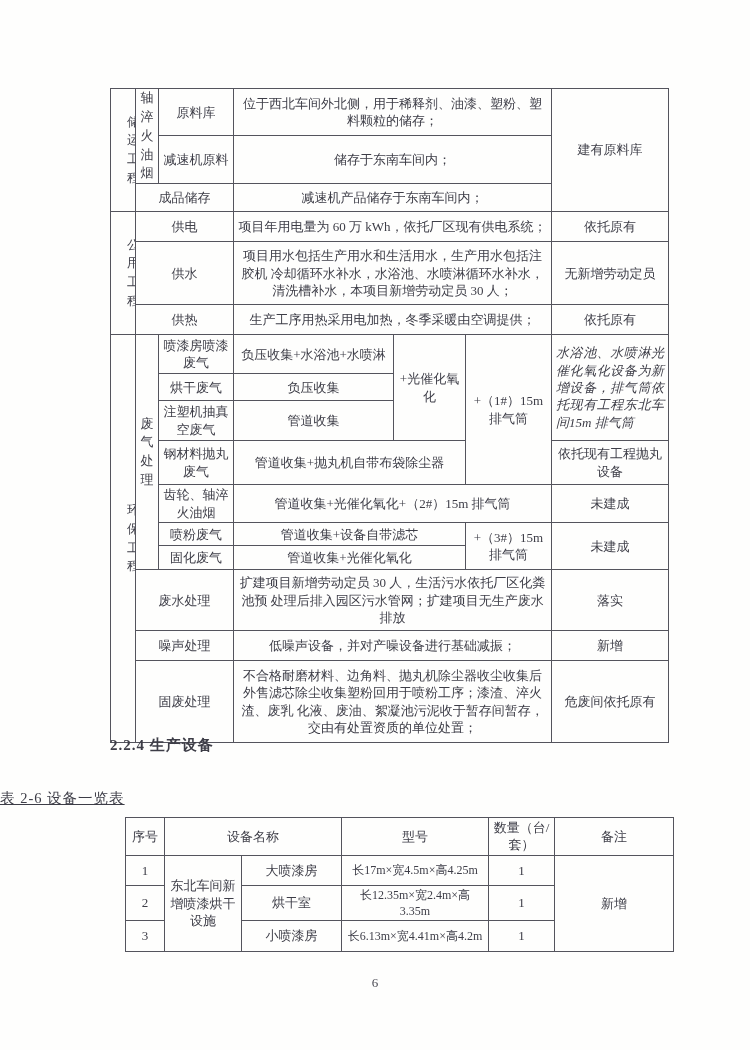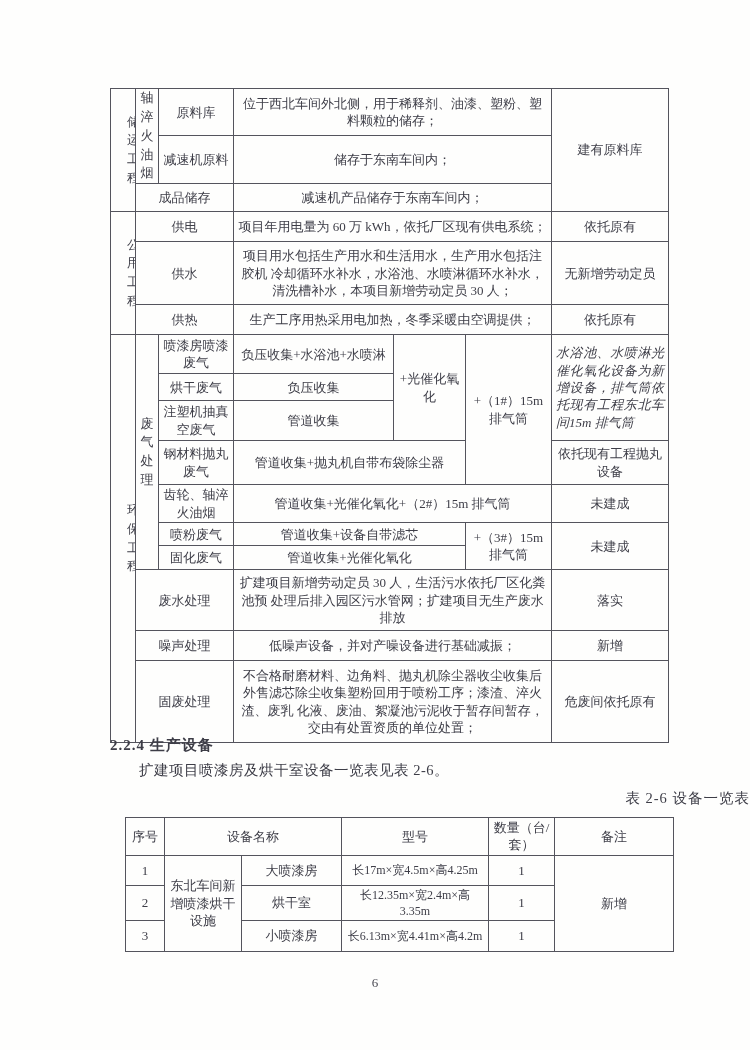--- a/index.html
+++ b/index.html
@@ -29,21 +29,21 @@
   .overview { position: absolute; left: 110px; top: 88px; width: 558px; }
   .overview td.group   { font-size: 12.5px; padding: 16px; word-break: break-all; line-height: 1.5; }
   .overview td.vlabel  { font-size: 13px;  padding: 0; word-break: break-all; line-height: 1.45; }
   .overview td.item    { font-size: 13px; }
   .overview td.desc    { font-size: 13px; }
   .overview td.remark  { font-size: 13px; margin-left: 48px; }
   .overview td.justify { text-align: justify; text-align-last: left; padding: 2px 4px; font-style: italic; }
   
   .heading   { position: absolute; left: 110px; top: 736px; font-size: 15px; letter-spacing: 1px; font-weight: bold; }
   .paragraph { position: absolute; left: 110px; top: 761px; width: 560px; font-size: 14.5px; text-indent: 2em; letter-spacing: 0.5px; }
-  .caption   { position: absolute; left: 0; top: 789px; width: 750px; text-align: right; font-size: 14.5px; letter-spacing: 1px; }
+  .caption   { position: absolute; left: 0; top: 789px; width: 750px; text-align: left; font-size: 14.5px; letter-spacing: 1px; text-decoration: underline; }
   
   .equipment { position: absolute; left: 125px; top: 817px; width: 548px; }
   .equipment td { font-size: 13px; }
   .equipment td.model { font-size: 12px; }
   
   .pagenum { position: absolute; left: 0; top: 975px; width: 750px; text-align: center; font-size: 13px; color: #4a4a54; }
 </style>
 </head>
 <body>
 
@@ -140,21 +140,20 @@
       </tr>
       <tr style="height:82px">
         <td class="item" colspan="2">固废处理</td>
         <td class="desc" colspan="3">不合格耐磨材料、边角料、抛丸机除尘器收尘收集后外售滤芯除尘收集塑粉回用于喷粉工序；漆渣、淬火渣、废乳 化液、废油、絮凝池污泥收于暂存间暂存，交由有处置资质的单位处置；</td>
         <td class="remark">危废间依托原有</td>
       </tr>
     </tbody>
   </table>
 
   <div class="heading">2.2.4  生产设备</div>
-  <div class="paragraph">扩建项目喷漆房及烘干室设备一览表见表 2-6。</div>
   <div class="caption">表 2-6 设备一览表</div>
 
   <table class="equipment">
     <colgroup>
       <col style="width:39px">
         <col style="width:77px">
         <col style="width:100px">
       <col style="width:147px">
         <col style="width:66px">
         <col style="width:119px">

